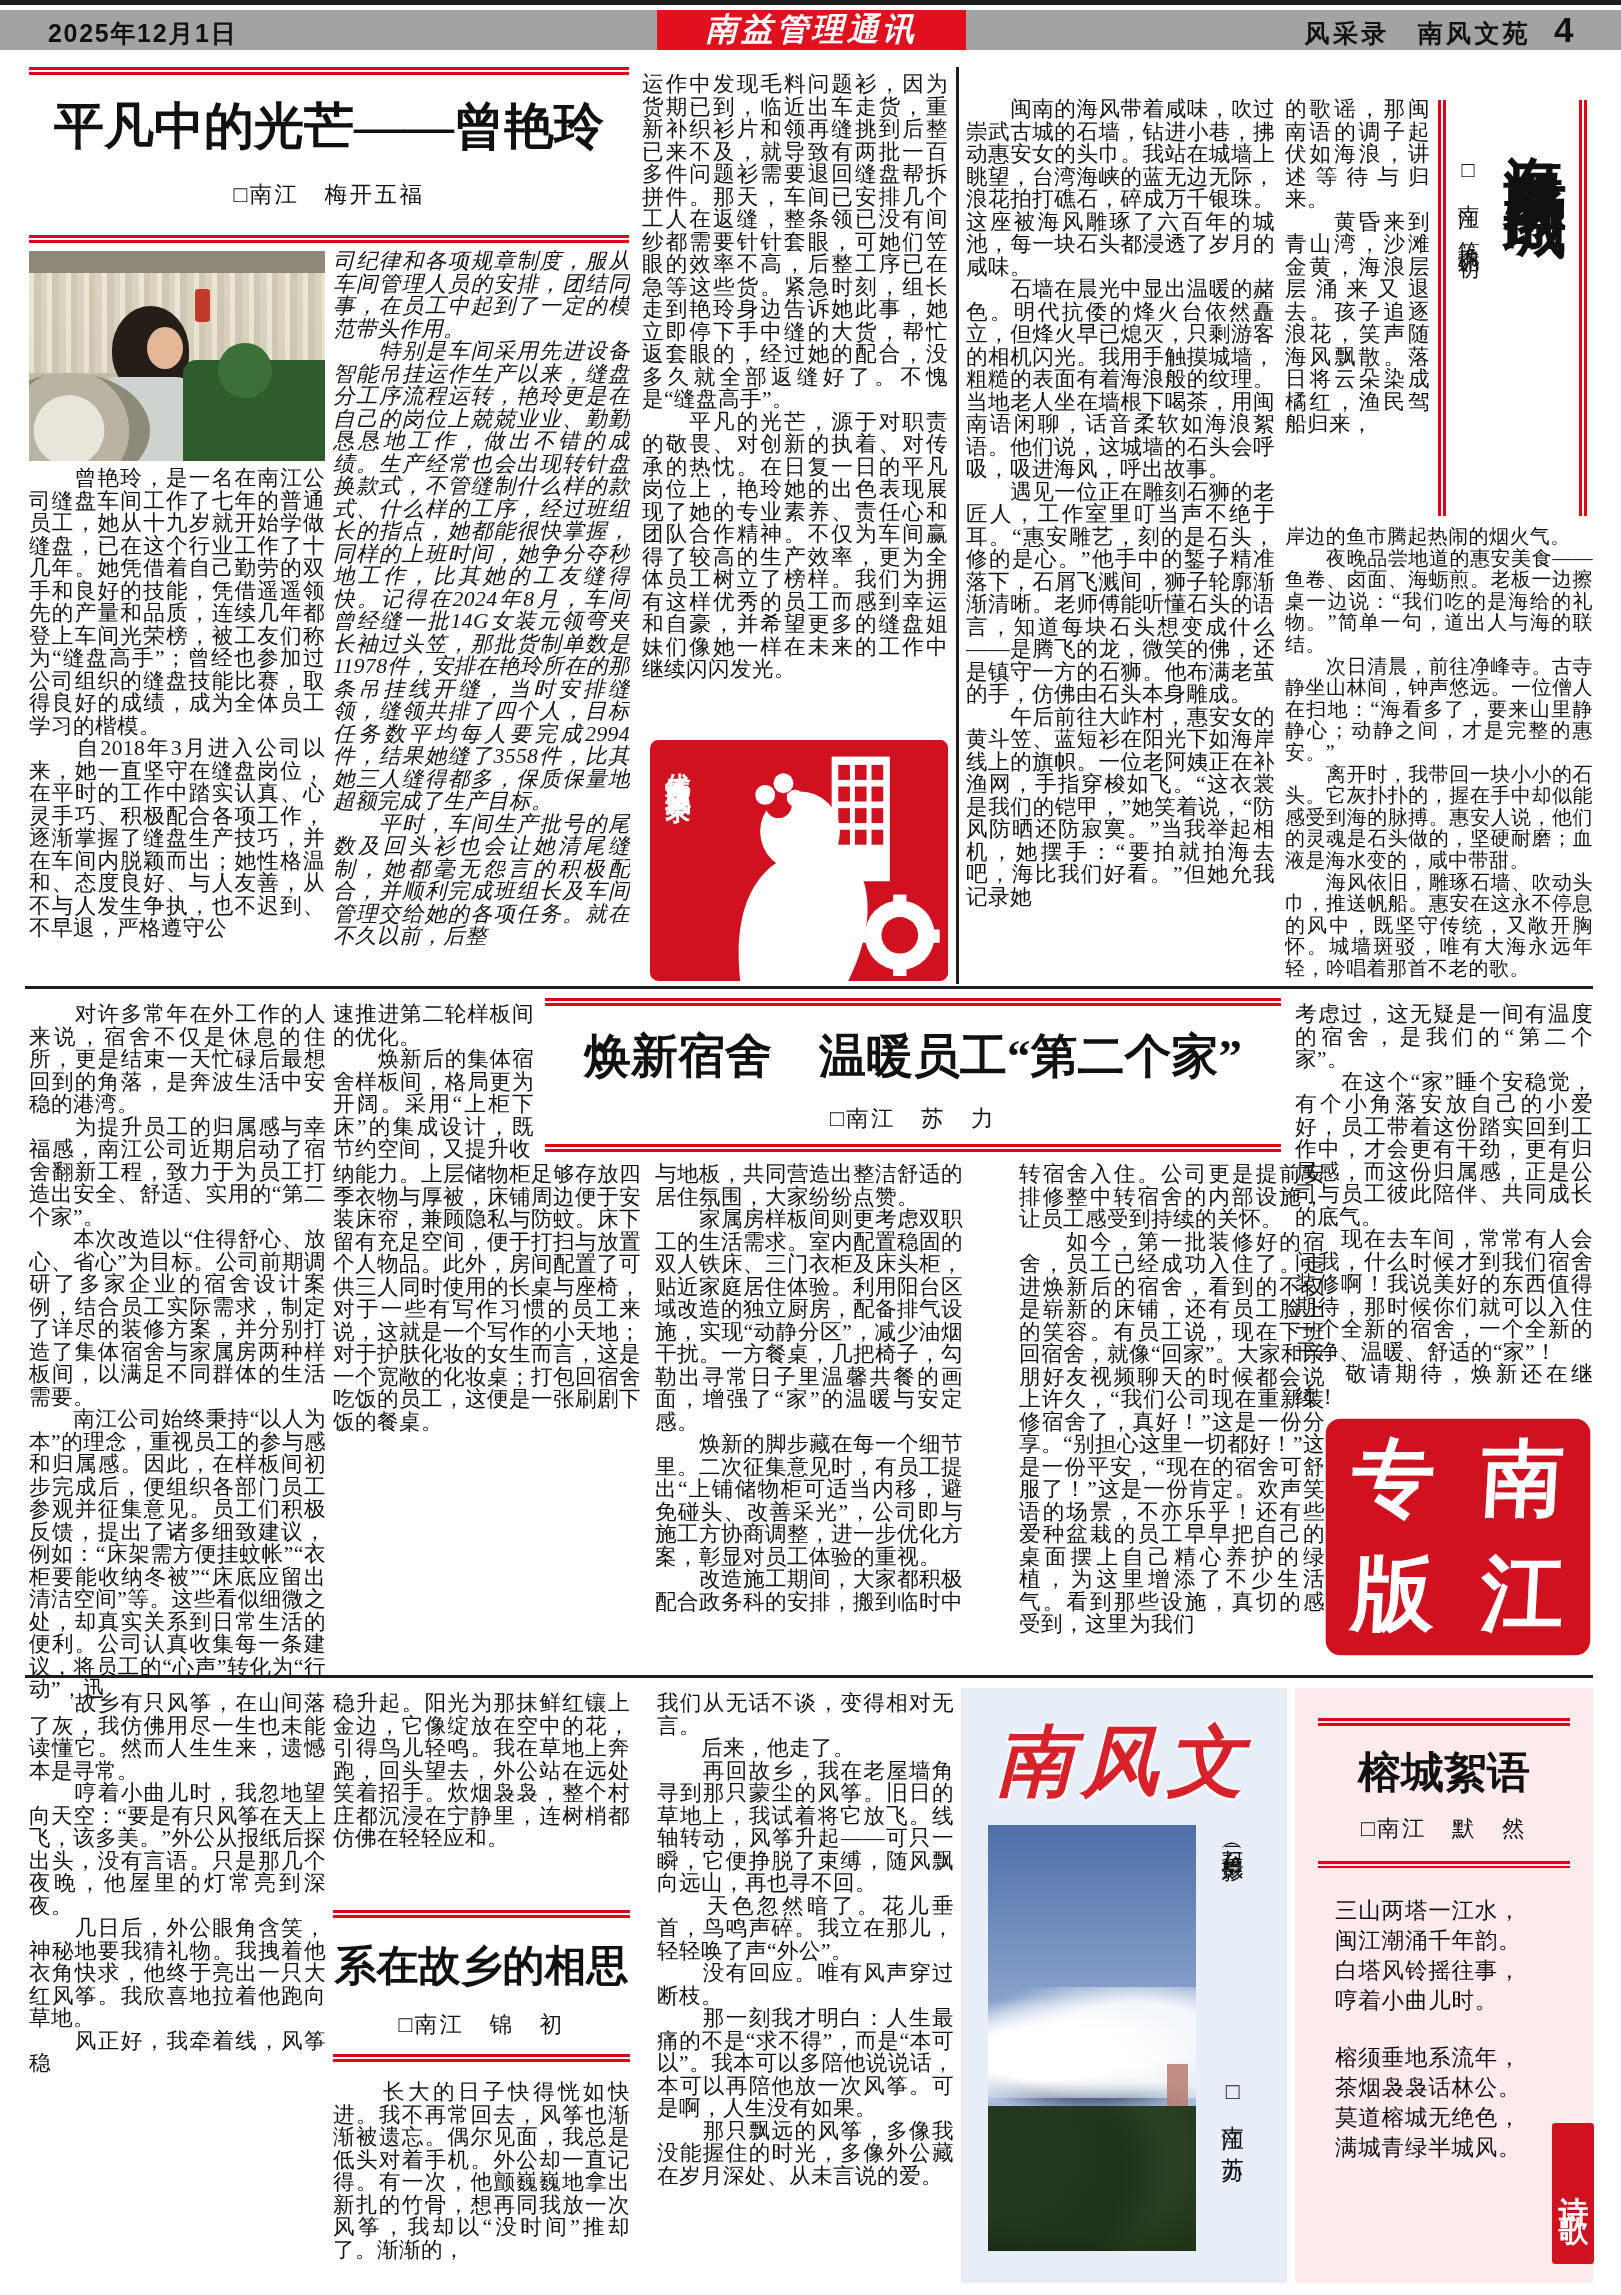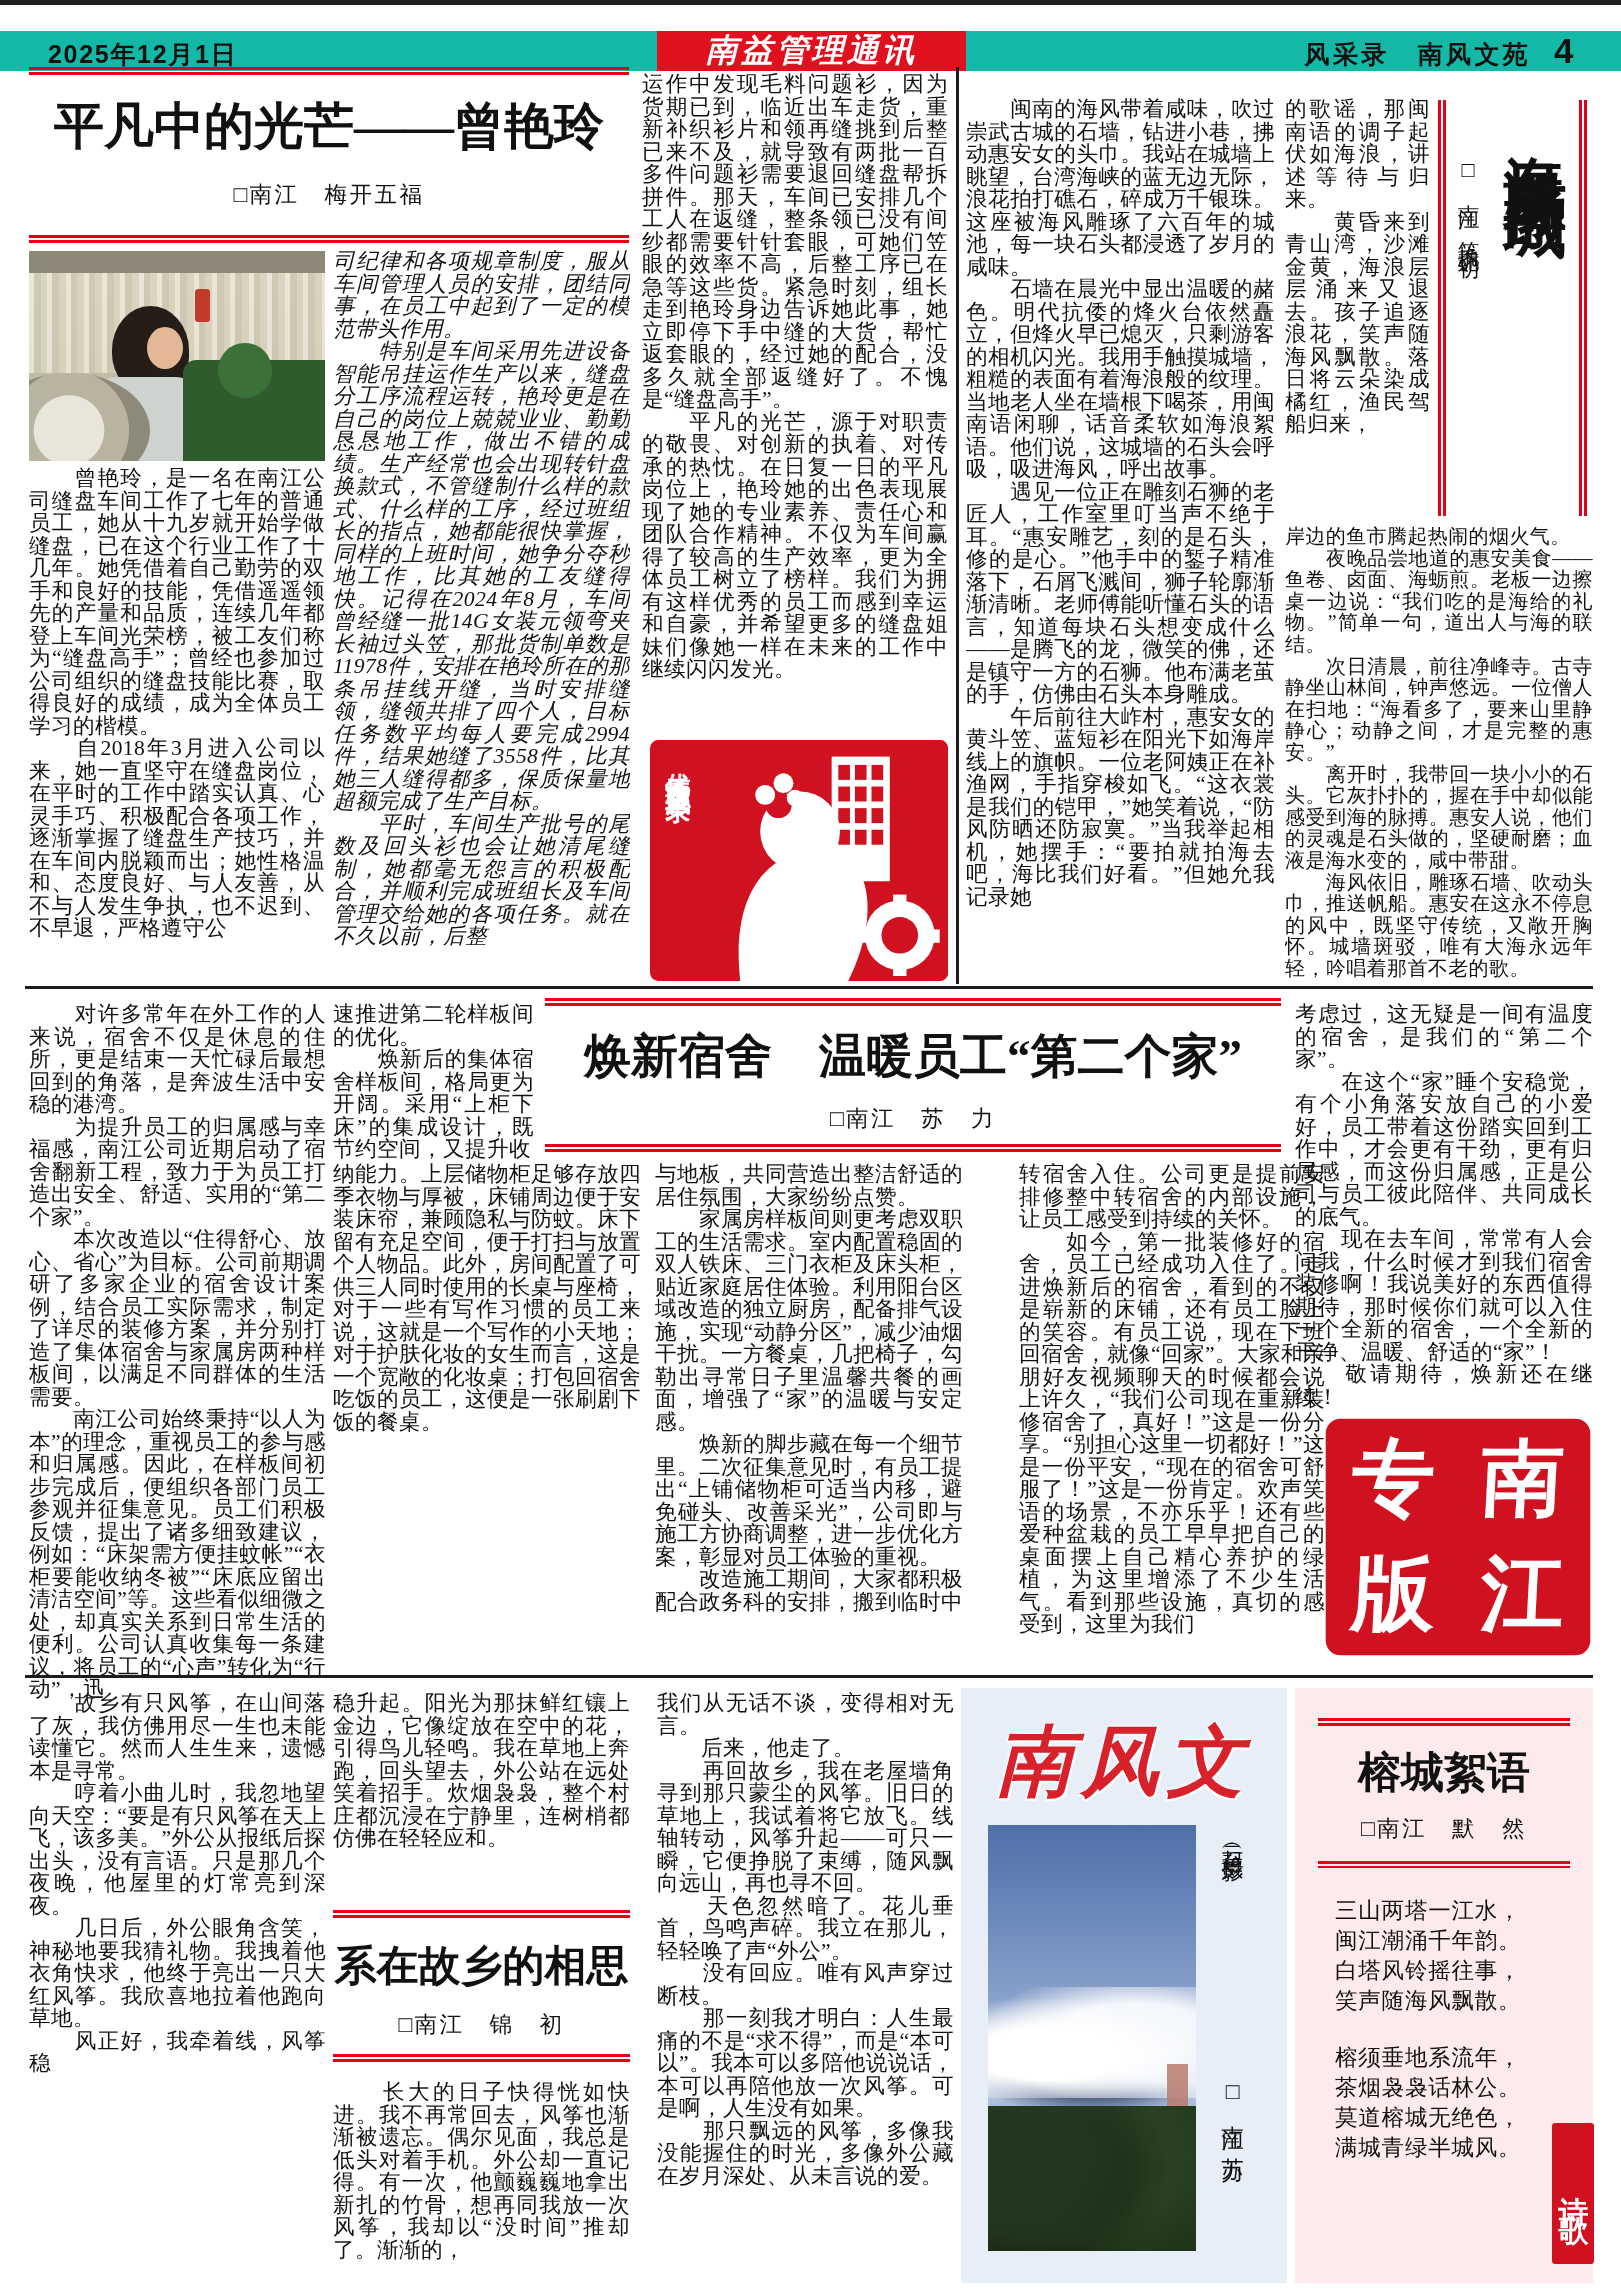--- a/index.html
+++ b/index.html
@@ -1,20 +1,20 @@
 <!DOCTYPE html>
 <html style="font-size:13.3px"><head>
 <meta charset="utf-8">
 <style>
   html,body{margin:0;padding:0;background:#ffffff;}
   body{width:1622px;height:2295px;position:relative;font-family:"Liberation Serif","DejaVu Serif",serif;color:#111;}
   .abs{position:absolute;}
   
   .top-line{position:absolute;top:0;left:0;width:1622px;height:5px;background:#1f1f1f;}
-  .header-strip{position:absolute;top:31px;left:0;width:1622px;height:40px;background:#14b8a6;}
+  .header-strip{position:absolute;top:10px;left:0;width:1622px;height:40px;background:#a3a3a3;}
   .date{position:absolute;left:48px;top:6.7px;font-size:25px;font-weight:600;letter-spacing:1.7px;font-family:"Liberation Sans",sans-serif;}
   .masthead{position:absolute;left:657px;top:0;width:309px;height:40px;background:#e1101f;color:#fff;
     display:flex;align-items:center;justify-content:center;font-size:32px;font-weight:bold;
     font-style:italic;letter-spacing:3.3px;transform-origin:center;}
   .section-label{position:absolute;left:1281px;top:6.7px;width:250px;font-size:25px;font-weight:bold;letter-spacing:3.3px;text-align:right;}
   .page-num{position:absolute;left:1554px;top:0px;font-size:35px;font-weight:bold;font-family:"Liberation Sans",sans-serif;}
   
   .hrule{height:7.5px;background:linear-gradient(180deg,#e50017 0 3.3px,rgba(0,0,0,0) 3.3px 5px,#e50017 5px 7.5px);}
   .vrule{width:7.5px;background:linear-gradient(90deg,#e50017 0 3.3px,rgba(0,0,0,0) 3.3px 5px,#e50017 5px 7.5px);}
   .divider-h{background:#1d1d1d;height:2.5px;}
@@ -267,21 +267,21 @@
 
 <div class="abs pink-box" style="left:1295px;top:1688px;width:298px;height:595px;">
   <div class="hrule" style="margin:30px 23px 0 23px;"></div>
   <div class="a-title" style="font-size:43px;margin-top:18px;">榕城絮语</div>
   <div class="byline" style="margin-top:11.6px;">□南江　默　然</div>
   <div class="hrule" style="margin:16.6px 23px 0 23px;"></div>
   <div class="poem" style="margin:28px 0 0 40px;">
       <p>三山两塔一江水，</p>
       <p>闽江潮涌千年韵。</p>
       <p>白塔风铃摇往事，</p>
-      <p>笑声随海风飘散。</p>
+      <p>哼着小曲儿时。</p>
     </div>
   <div class="poem" style="margin:27px 0 0 40px;">
       <p>榕须垂地系流年，</p>
       <p>茶烟袅袅话林公。</p>
       <p>莫道榕城无绝色，</p>
       <p>满城青绿半城风。</p>
     </div>
 </div>
 
 <div class="abs poetry-label" style="left:1552px;top:2123px;width:42px;height:141px;">诗歌</div>

